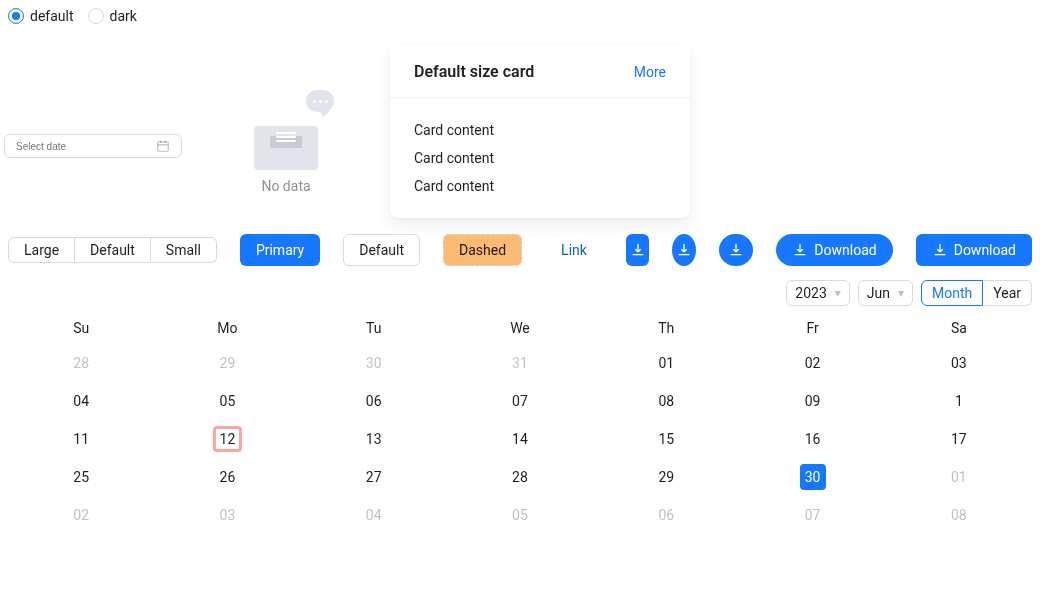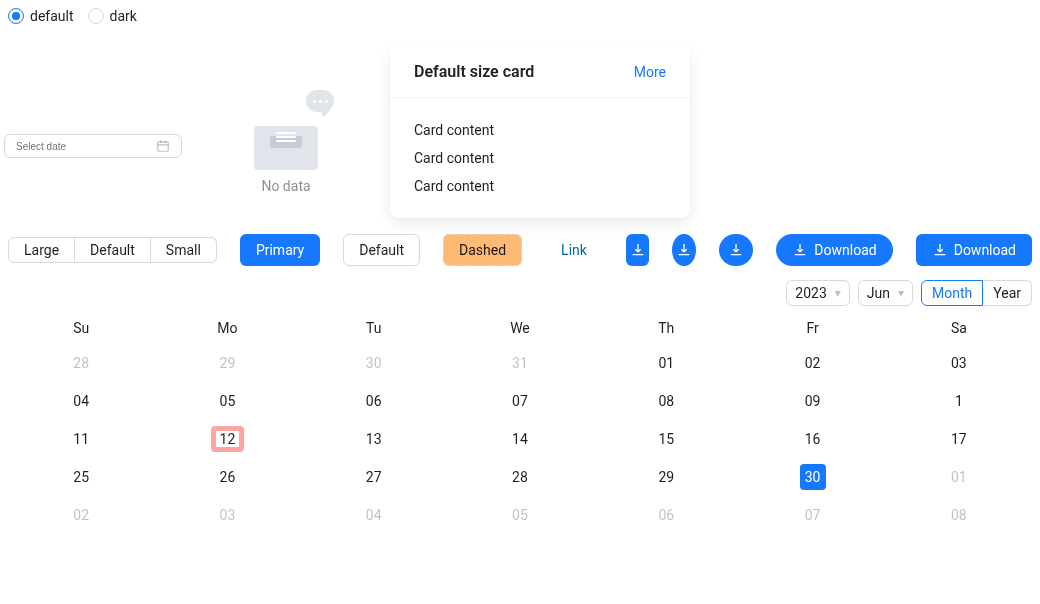--- a/index.html
+++ b/index.html
@@ -171,21 +171,21 @@
 .cal-grid { width: 100%; border-collapse: collapse; table-layout: fixed; }
 .cal-grid th {
   padding: 8px 0; font-weight: 400; text-align: center;
 }
 .cal-grid td {
   text-align: center; padding: 6px 0;
 }
 .cell { display: inline-flex; align-items: center; justify-content: center;
   min-width: 26px; height: 26px; border-radius: 4px; padding: 0 4px; }
 .out { color: rgba(0,0,0,0.25); }
-.today { border: 5px solid #fca5a5; color: rgba(0,0,0,0.88); }
+.today { border: 3px solid #fca5a5; color: rgba(0,0,0,0.88); }
 .selected { background: #1677ff; color: #fff; }
 svg { display: block; }
 </style>
 </head>
 <body>
 
 <div class="top-row">
   <div class="radio-group">
     <span class="radio checked">
       <span class="dot"></span>

